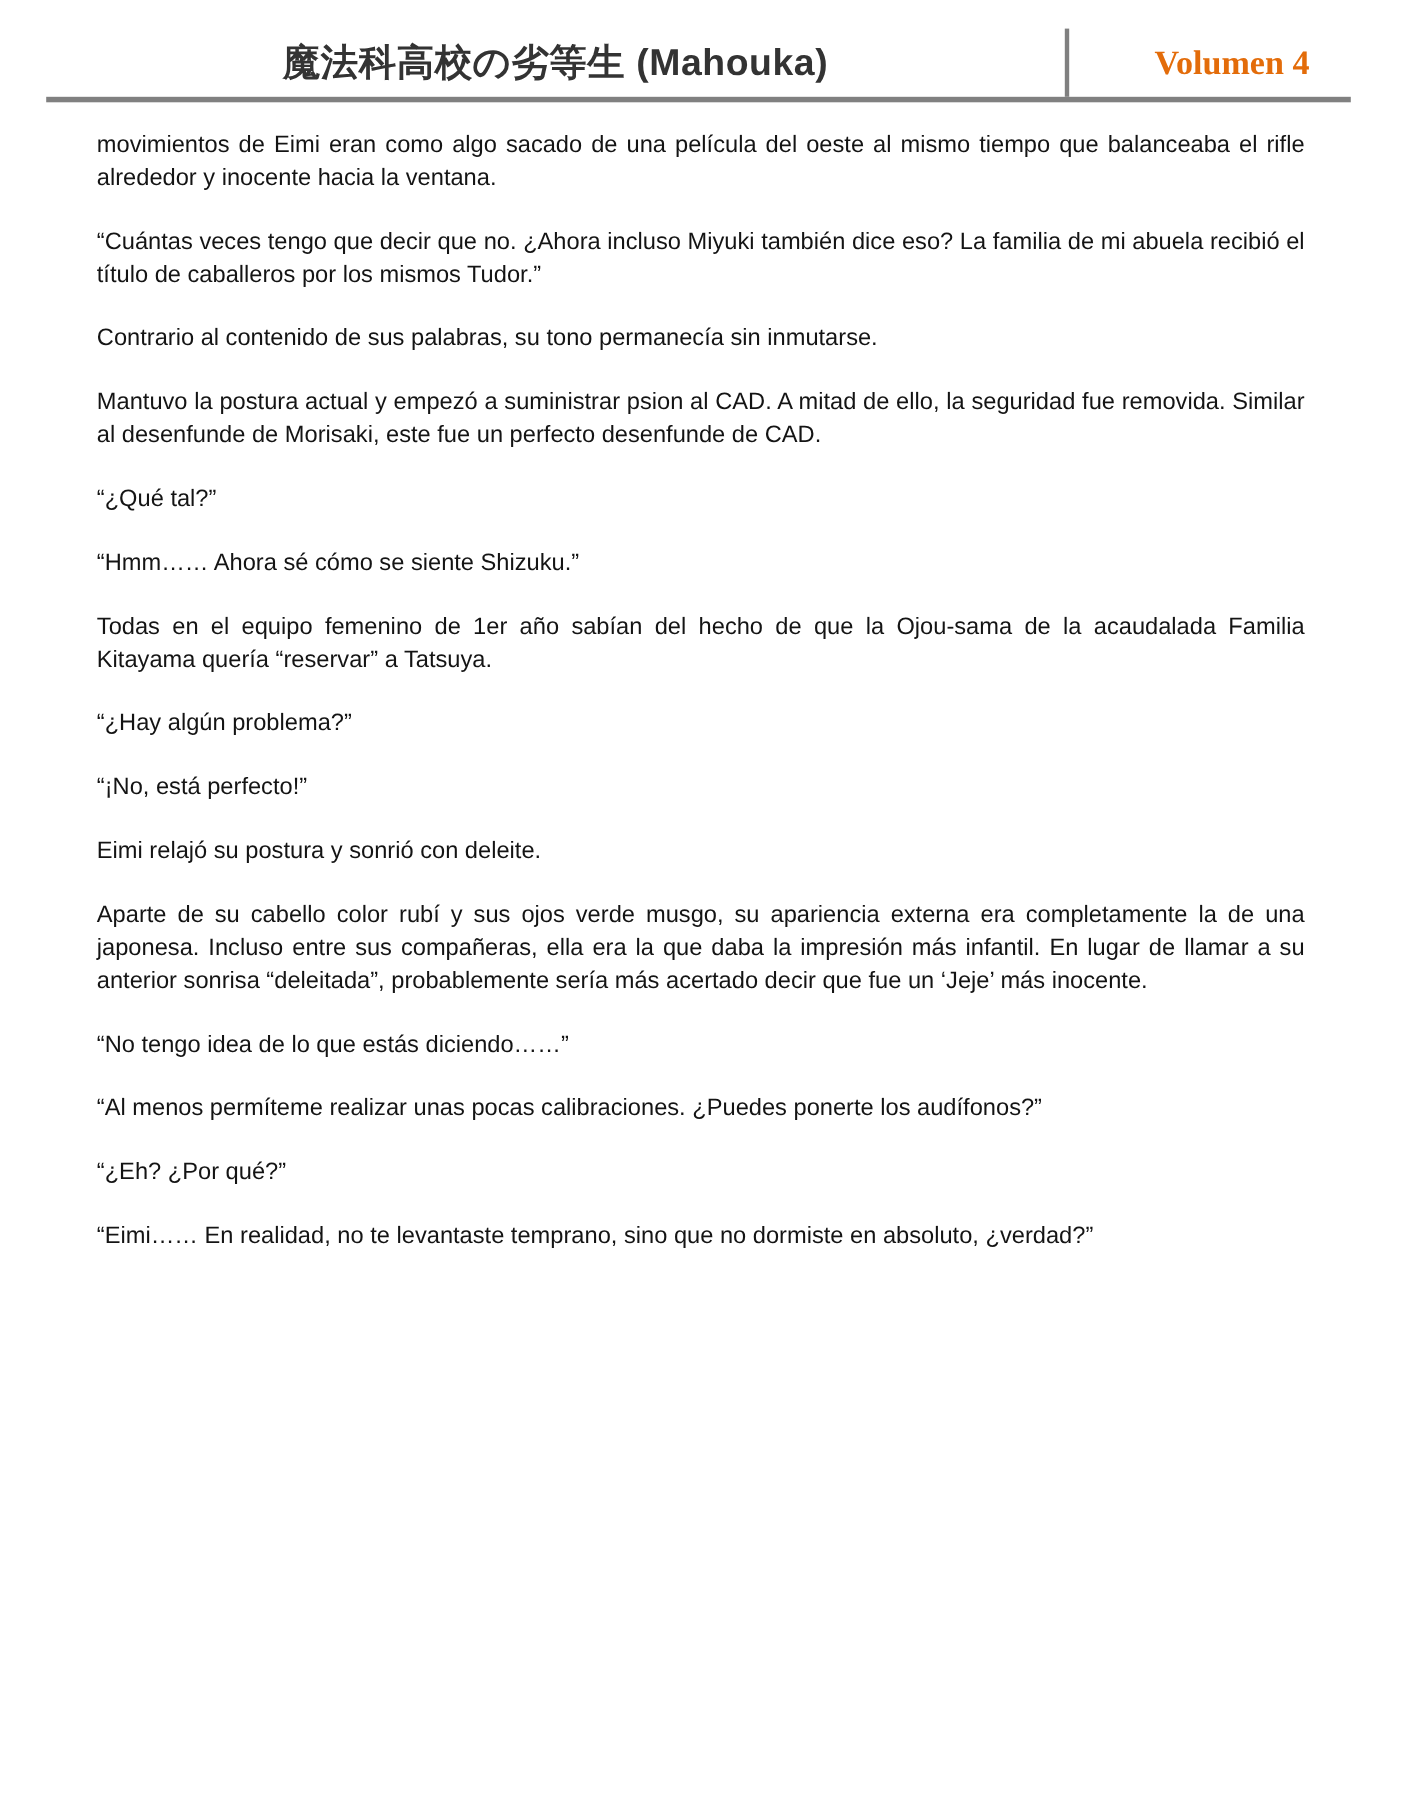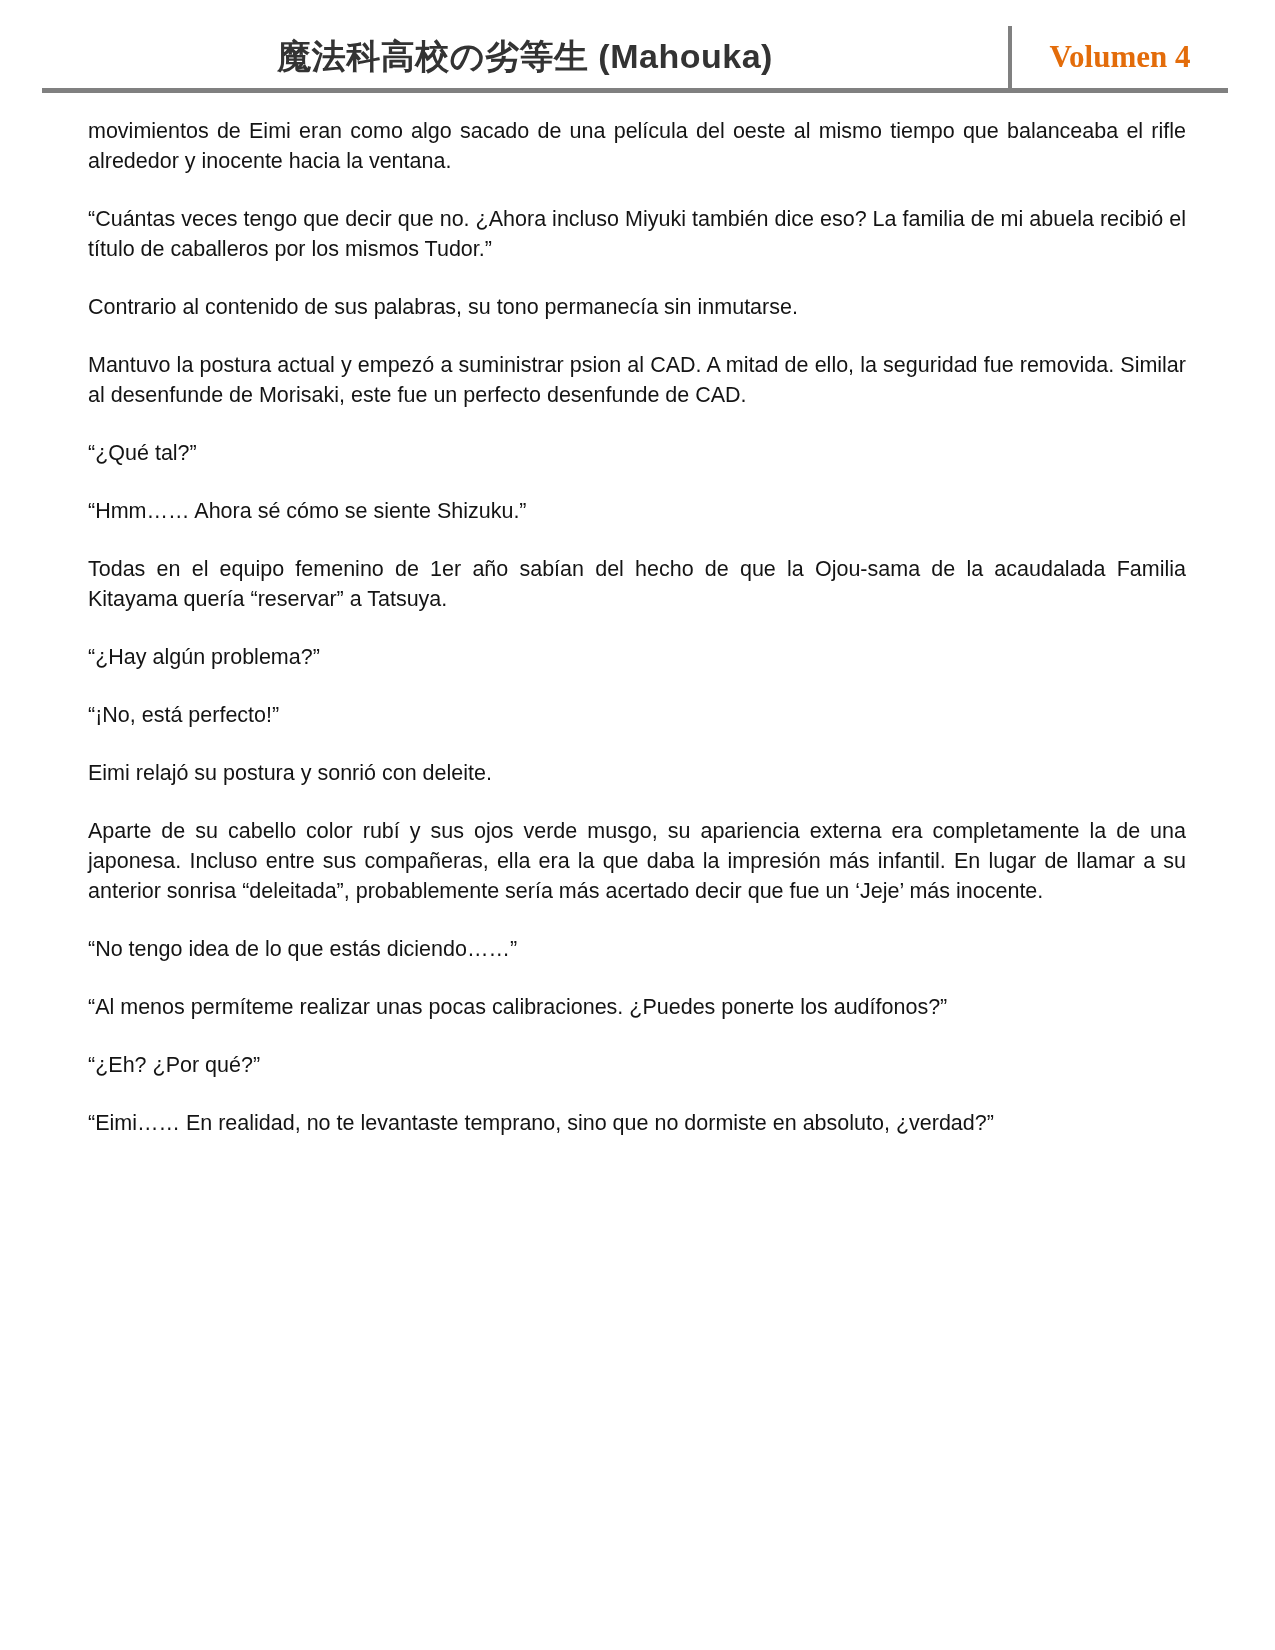--- a/index.html
+++ b/index.html
@@ -37,20 +37,21 @@
     font-family: "Liberation Sans", sans-serif;
   }
   .header-divider {
     width: 4px;
     align-self: stretch;
     background: #808080;
   }
   .header-right {
     width: 216px;
     text-align: center;
+    padding-left: 40px;
   }
   .volume-label {
     font-family: "Liberation Serif", serif;
     font-weight: bold;
     font-size: 31px;
     color: #e36c0a;
   }
   .header-rule {
     position: absolute;
     top: 88px;

